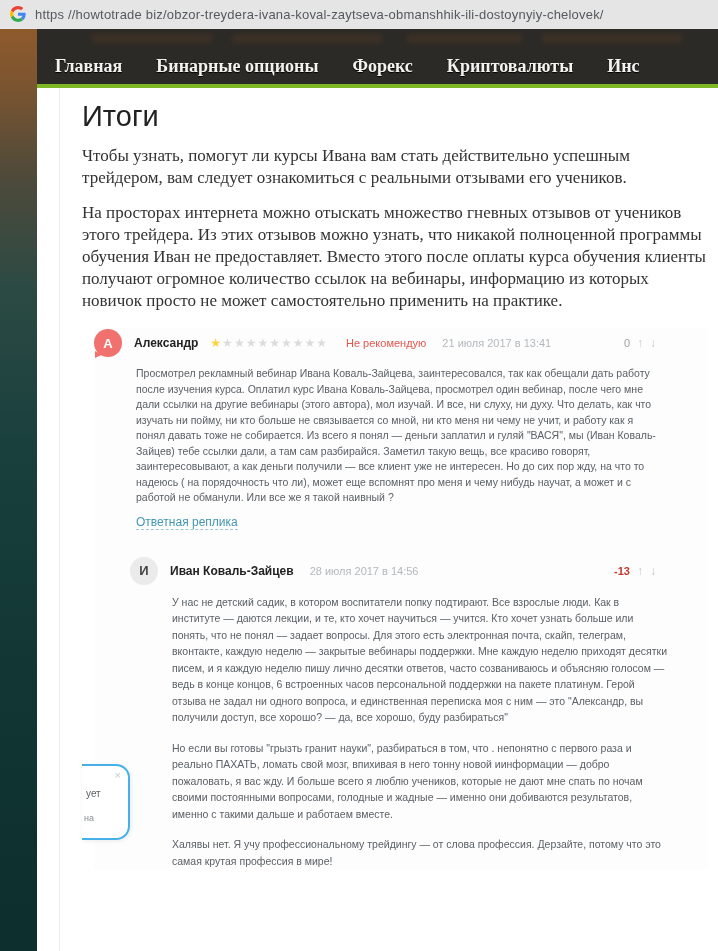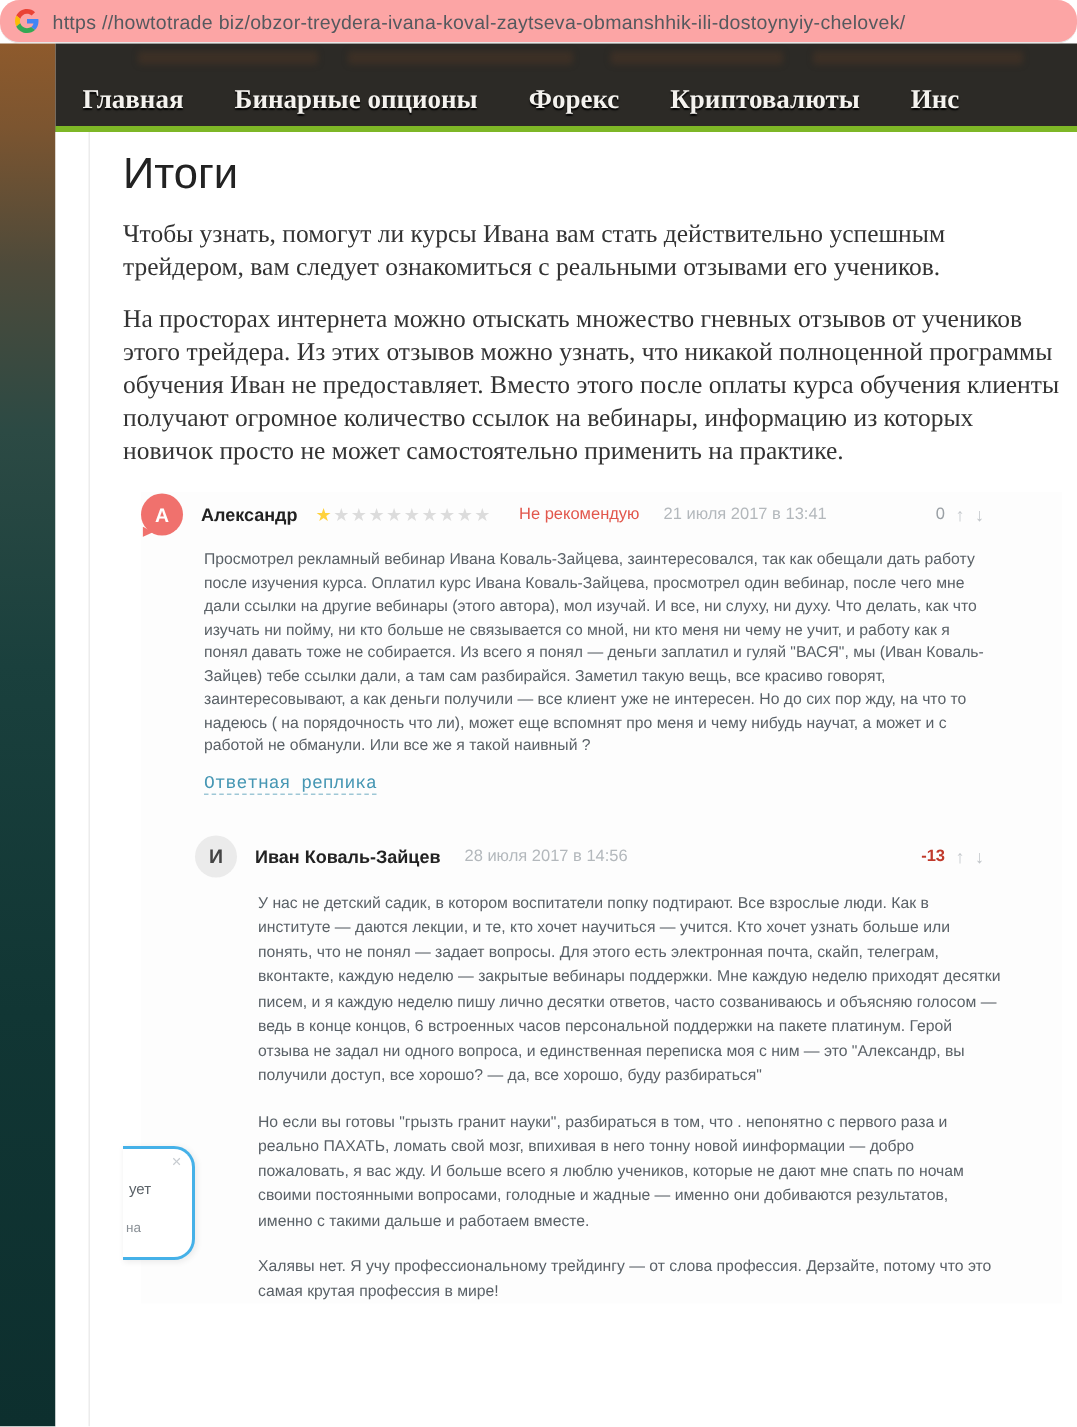--- a/index.html
+++ b/index.html
@@ -2,22 +2,22 @@
 <html><head>
 <meta charset="utf-8">
 <style>
   * { margin:0; padding:0; box-sizing:border-box; }
   html,body { width:718px; height:951px; overflow:hidden; background:#fff;
               font-family:"Liberation Sans", sans-serif; }
   .page { position:relative; width:718px; height:951px; overflow:hidden; }
 
   
   .urlbar { position:absolute; left:0; top:0; width:718px; height:29px;
-            background:#fca5a5; border-bottom:1px solid #e8e8e8;
-            display:flex; align-items:center; padding-left:10px; gap:9px; z-index:30;border-radius:13px; }
+            background:#e5e5e5; border-bottom:1px solid #e8e8e8;
+            display:flex; align-items:center; padding-left:10px; gap:9px; z-index:30; }
   .gicon { width:16px; height:16px; flex:0 0 auto; }
   .url-text { font-size:13px; color:#55595e; white-space:nowrap; letter-spacing:.2px; }
 
   
   .left-strip { position:absolute; left:0; top:29px; width:37px; height:922px;
       background:linear-gradient(180deg,#8e5a2c 0%,#7c5530 6%,#4e4a3a 16%,
                  #2c4a44 28%,#1a403d 45%,#113634 70%,#0d2f2e 100%); }
 
   
   .topstrip { position:absolute; left:37px; top:29px; width:681px; height:19px;
@@ -66,21 +66,21 @@
            font-size:11px; padding-right:52px; }
   .vote-count { color:#9aa0a5; }
   .vote-count.neg { color:#c0392b; font-weight:bold; }
   .vote-arrow { color:#c2c6ca; font-size:12px; cursor:pointer; }
 
   .rev-body { margin:8px 0 0 42px; width:520px; font-size:10.5px; line-height:15.5px;
               color:#5a6167; }
   .rev-body p { margin:0; }
   .reply-link { display:inline-block; margin:9px 0 0 42px; font-size:12px;
                 color:#4596b3; text-decoration:none;
-                border-bottom:1px dashed #9ec7d6;font-family:Liberation Mono, monospace; }
+                border-bottom:1px dashed #9ec7d6; }
 
   .reply { margin:26px 0 0 36px; }
   .reply .rev-body { width:495px; line-height:16.5px; }
   .reply .rev-body p { margin-bottom:14px; }
   .reply .rev-body p:last-child { margin-bottom:0; }
 
   
   .popup { position:absolute; left:82px; top:764px; width:48px; height:76px;
            background:#fff; z-index:20;
            border-top:2px solid #45b1e8; border-right:2px solid #45b1e8;

